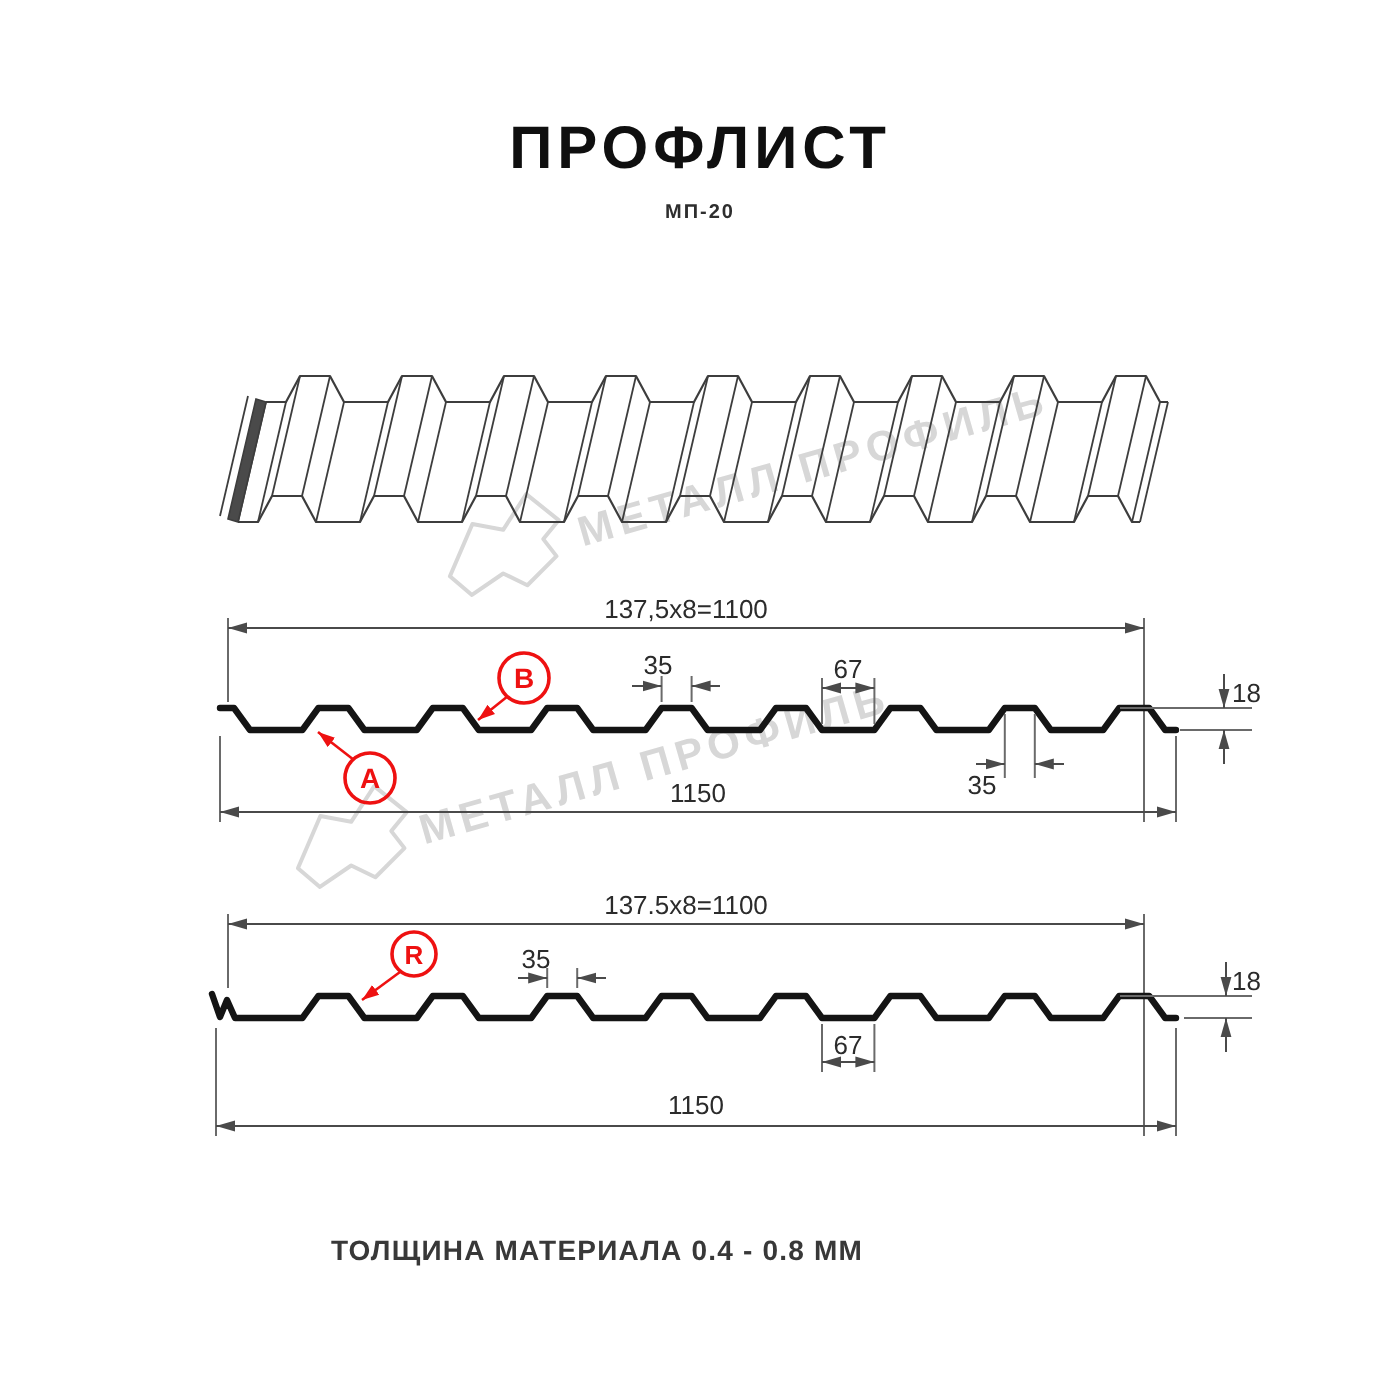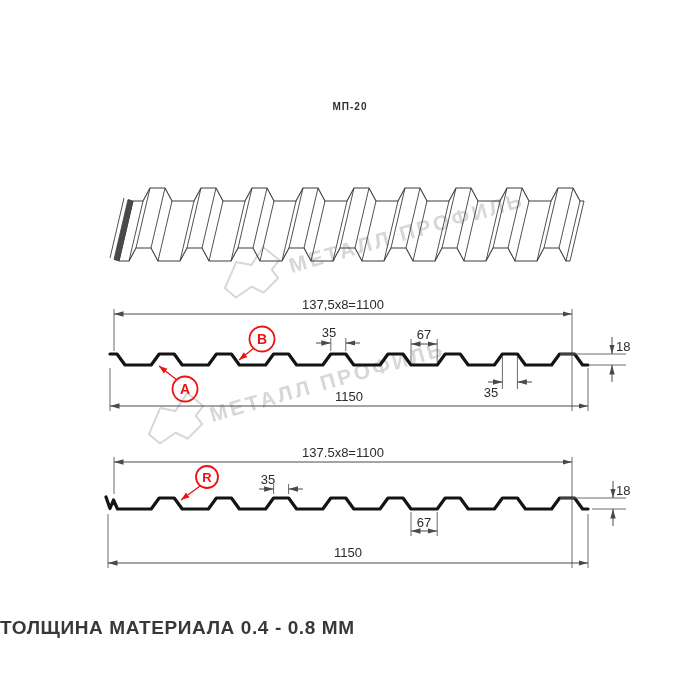--- a/index.html
+++ b/index.html
@@ -2,39 +2,40 @@
 <html><head>
 <meta charset="utf-8">
 <style>
   html,body{margin:0;padding:0;background:#ffffff;}
   .page{position:relative;width:700px;height:700px;background:#fff;overflow:hidden;
         font-family:"Liberation Sans",sans-serif;}
   .title{position:absolute;top:58px;left:0;width:700px;text-align:center;
          font-size:30px;font-weight:800;letter-spacing:2.5px;color:#0f0f0f;}
   .subtitle{position:absolute;top:101px;left:0;width:700px;text-align:center;
          font-size:10px;font-weight:700;letter-spacing:1px;color:#2e2e2e;}
-  .footer{position:absolute;top:617px;left:0;width:597px;text-align:left;
-         font-size:19px;font-weight:700;letter-spacing:0.6px;color:#383838;}
+  .footer{position:absolute;top:617px;left:0;width:597px;text-align:center;
+         font-size:14px;font-weight:700;letter-spacing:0.6px;color:#383838;}
   svg{position:absolute;top:0;left:0;}
   svg text{font-family:"Liberation Sans",sans-serif;font-size:13px;fill:#2b2b2b;}
   .dimtxt{text-anchor:middle;}
   .ext{stroke:#6a6a6a;stroke-width:1;}
   .dim{stroke:#4a4a4a;stroke-width:1;}
   .profile{fill:none;stroke:#141414;stroke-width:3.2;stroke-linejoin:round;stroke-linecap:round;}
   .red{stroke:#ee1111;fill:none;stroke-width:1.8;}
   .redline{stroke:#ee1111;stroke-width:1.3;}
   .redtxt{fill:#ee1111;font-weight:700;font-size:14px;text-anchor:middle;stroke:none;}
   .wmtxt{fill:#d7d7d7;font-size:21px;font-weight:700;letter-spacing:3px;}
   .wmlogo{fill:none;stroke:#d7d7d7;stroke-width:2;stroke-linejoin:round;}
 </style>
 </head>
 <body>
 
 <div class="page">
 
+  <div class="title">ПРОФЛИСТ</div>
   <div class="subtitle">МП-20</div>
 
   <svg width="700" height="700" viewBox="0 0 700 700">
     <defs>
       <marker id="arrE" markerUnits="userSpaceOnUse" markerWidth="10" markerHeight="7" refX="9.5" refY="3.5" orient="auto">
         <path d="M0,0.8 L9.5,3.5 L0,6.2 Z" fill="#4a4a4a"></path>
       </marker>
       <marker id="arrS" markerUnits="userSpaceOnUse" markerWidth="10" markerHeight="7" refX="9.5" refY="3.5" orient="auto-start-reverse">
         <path d="M0,0.8 L9.5,3.5 L0,6.2 Z" fill="#4a4a4a"></path>
       </marker>

